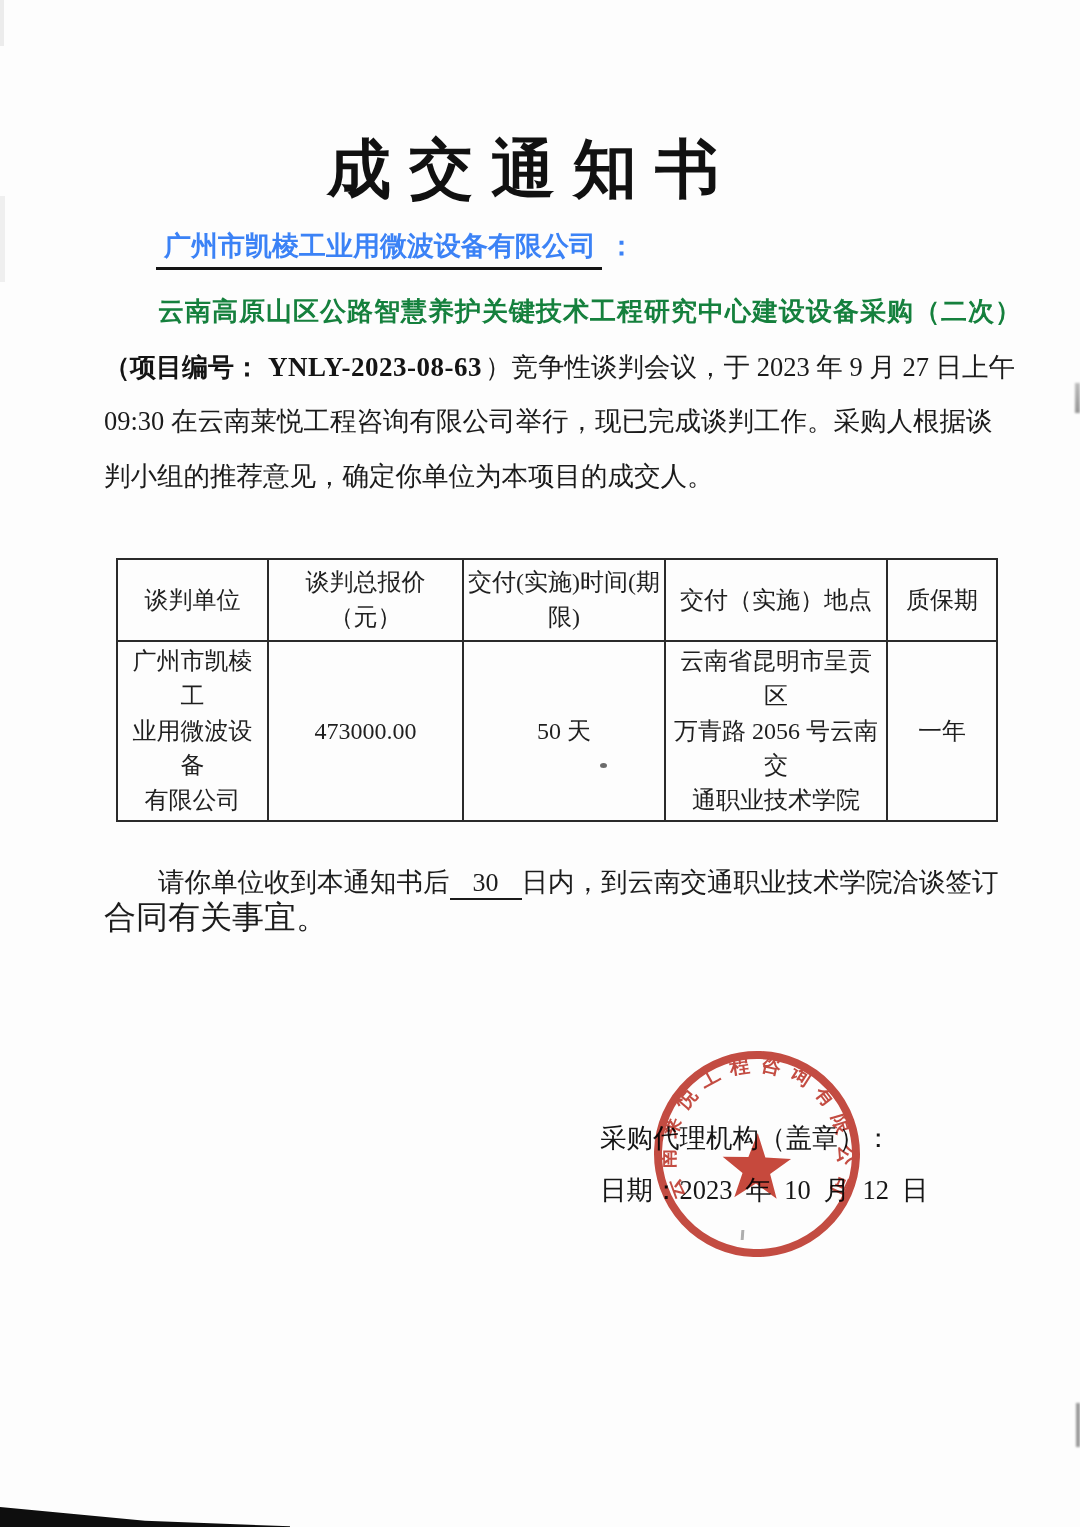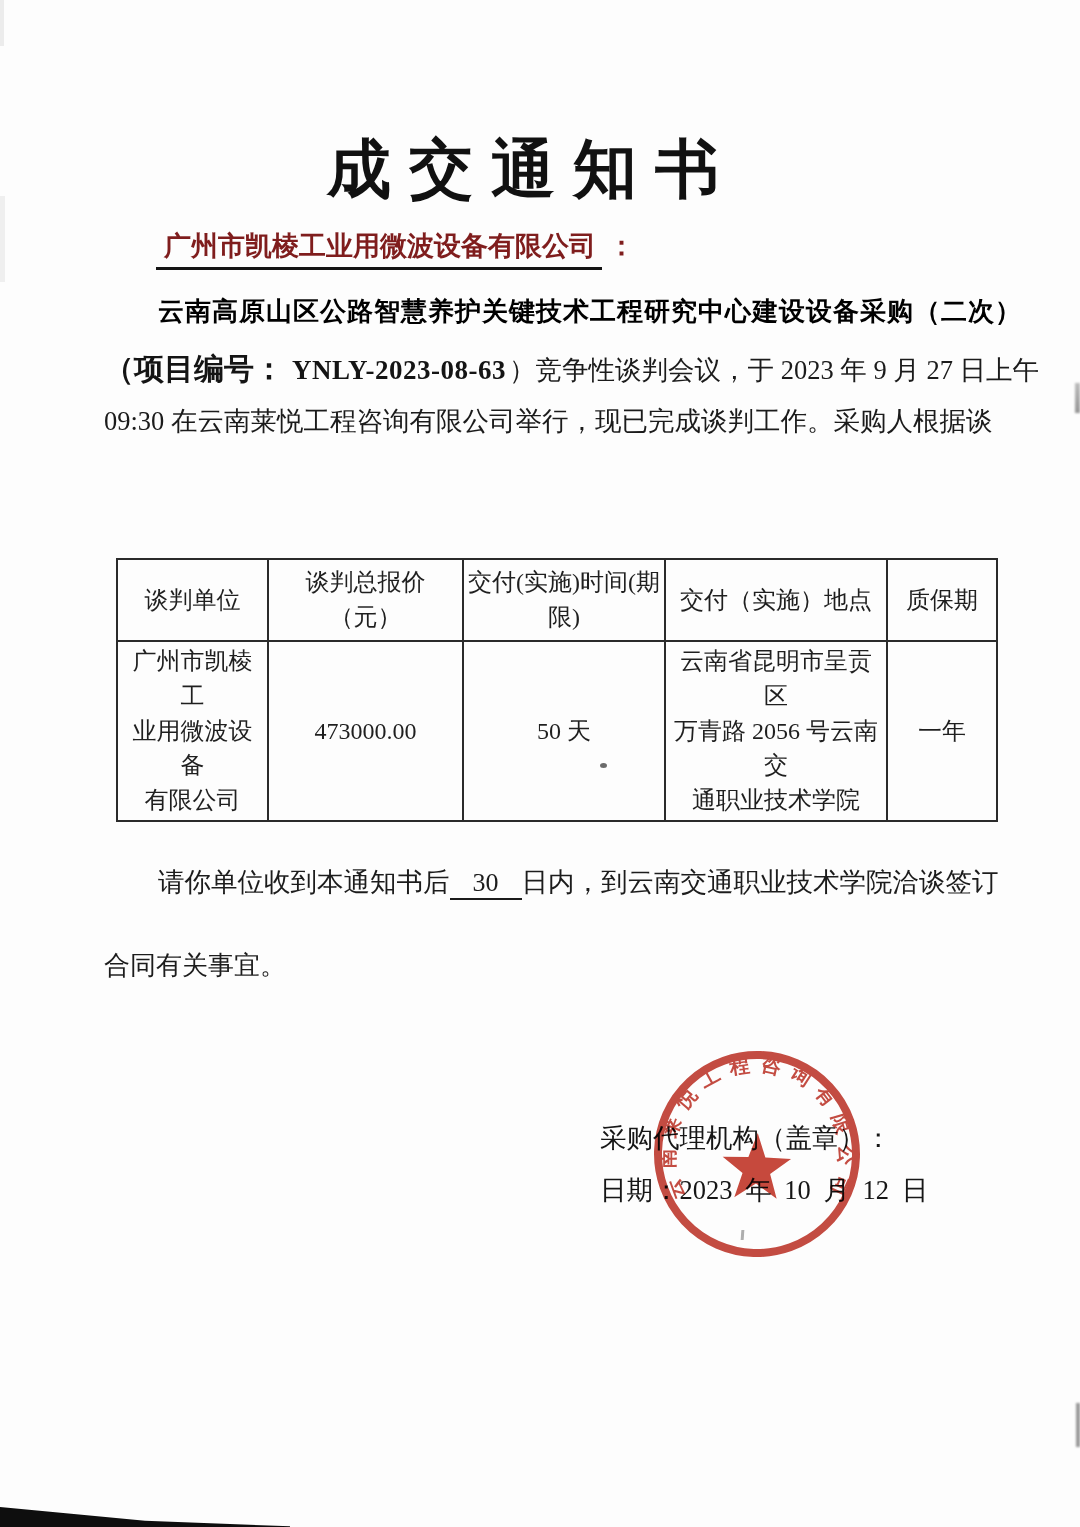--- a/index.html
+++ b/index.html
@@ -17,47 +17,47 @@
     position:absolute;left:0;right:16px;top:126px;
     margin:0;text-align:center;
     font-family:"Liberation Serif","DejaVu Serif",serif;
     font-size:64px;font-weight:900;letter-spacing:18px;
     color:#111;
   }
   
   .addressee{
     position:absolute;left:156px;top:228px;
     font-family:Liberation Mono, monospace;
-    font-weight:bold;font-size:27px;color:#7f1d1d;
+    font-weight:bold;font-size:27px;color:#3b82f6;
     white-space:nowrap;
   }
   .addressee .addr-name{
     border-bottom:3px solid #141414;
     padding:0 6px 3px 8px;
     display:inline-block;
   }
   .addressee .addr-colon{display:inline-block;margin-left:6px;}
   
   .bline{
     position:absolute;left:104px;width:905px;
     font-size:26.5px;line-height:1.2;white-space:nowrap;
     color:#1b1b1b;
   }
   .bline.l1{
     top:296px;
     font-family:"Liberation Sans","DejaVu Sans",sans-serif;
     font-weight:bold;font-size:26px;letter-spacing:1px;
-    text-indent:54px;color:#000000;
+    text-indent:54px;color:#15803d;
   }
   .bline.l2{top:351px;}
   .bline.l3{top:406px;}
   .bline.l4{top:461px;}
   .seg-bold{
     font-family:"Liberation Sans","DejaVu Sans",sans-serif;
-    font-weight:bold;font-size:30px;color:#141414;
+    font-weight:bold;font-size:26px;color:#141414;
   }
   .seg-code{
     font-family:"Liberation Serif","DejaVu Serif",serif;
     font-weight:bold;font-size:27px;letter-spacing:.5px;
     margin:8px 3px 0 8px;color:#141414;
   }
   
   .award-table{
     position:absolute;left:116px;top:558px;
     border-collapse:collapse;table-layout:fixed;
@@ -79,22 +79,22 @@
     position:absolute;left:104px;top:864px;width:905px;
     font-size:26.5px;white-space:nowrap;text-indent:54px;
   }
   .closing1 .days{
     display:inline-block;width:72px;text-align:center;
     border-bottom:2.5px solid #1b1b1b;
     text-indent:0;
     font-size:26px;
   }
   .closing2{
-    position:absolute;left:104px;top:948px;width:905px;
-    font-size:26px;white-space:nowrap;
+    position:absolute;left:104px;top:896px;width:905px;
+    font-size:32px;white-space:nowrap;
   }
   
   .sig-agency{
     position:absolute;left:600px;top:1120px;
     font-size:26.5px;white-space:nowrap;color:#161616;
   }
   .sig-date{
     position:absolute;left:600px;top:1172px;
     font-size:26.5px;white-space:nowrap;color:#161616;
     word-spacing:6px;
@@ -133,20 +133,21 @@
     <span class="addr-name">广州市凯棱工业用微波设备有限公司</span><span class="addr-colon">：</span>
   </div>
 
   <div class="bline l1">云南高原山区公路智慧养护关键技术工程研究中心建设设备采购（二次）</div>
 
   <div class="bline l2">
     <span class="seg-bold">（项目编号：</span><span class="seg-code">YNLY-2023-08-63</span><span>）竞争性谈判会议，于 2023 年 9 月 27 日上午</span>
   </div>
 
   <div class="bline l3">09:30 在云南莱悦工程咨询有限公司举行，现已完成谈判工作。采购人根据谈</div>
+  <div class="bline l4">判小组的推荐意见，确定你单位为本项目的成交人。</div>
 
   <table class="award-table">
     <colgroup>
       <col style="width:151px">
         <col style="width:195px">
         <col style="width:202px">
         <col style="width:222px">
         <col style="width:110px">
     </colgroup>
     <tbody>

